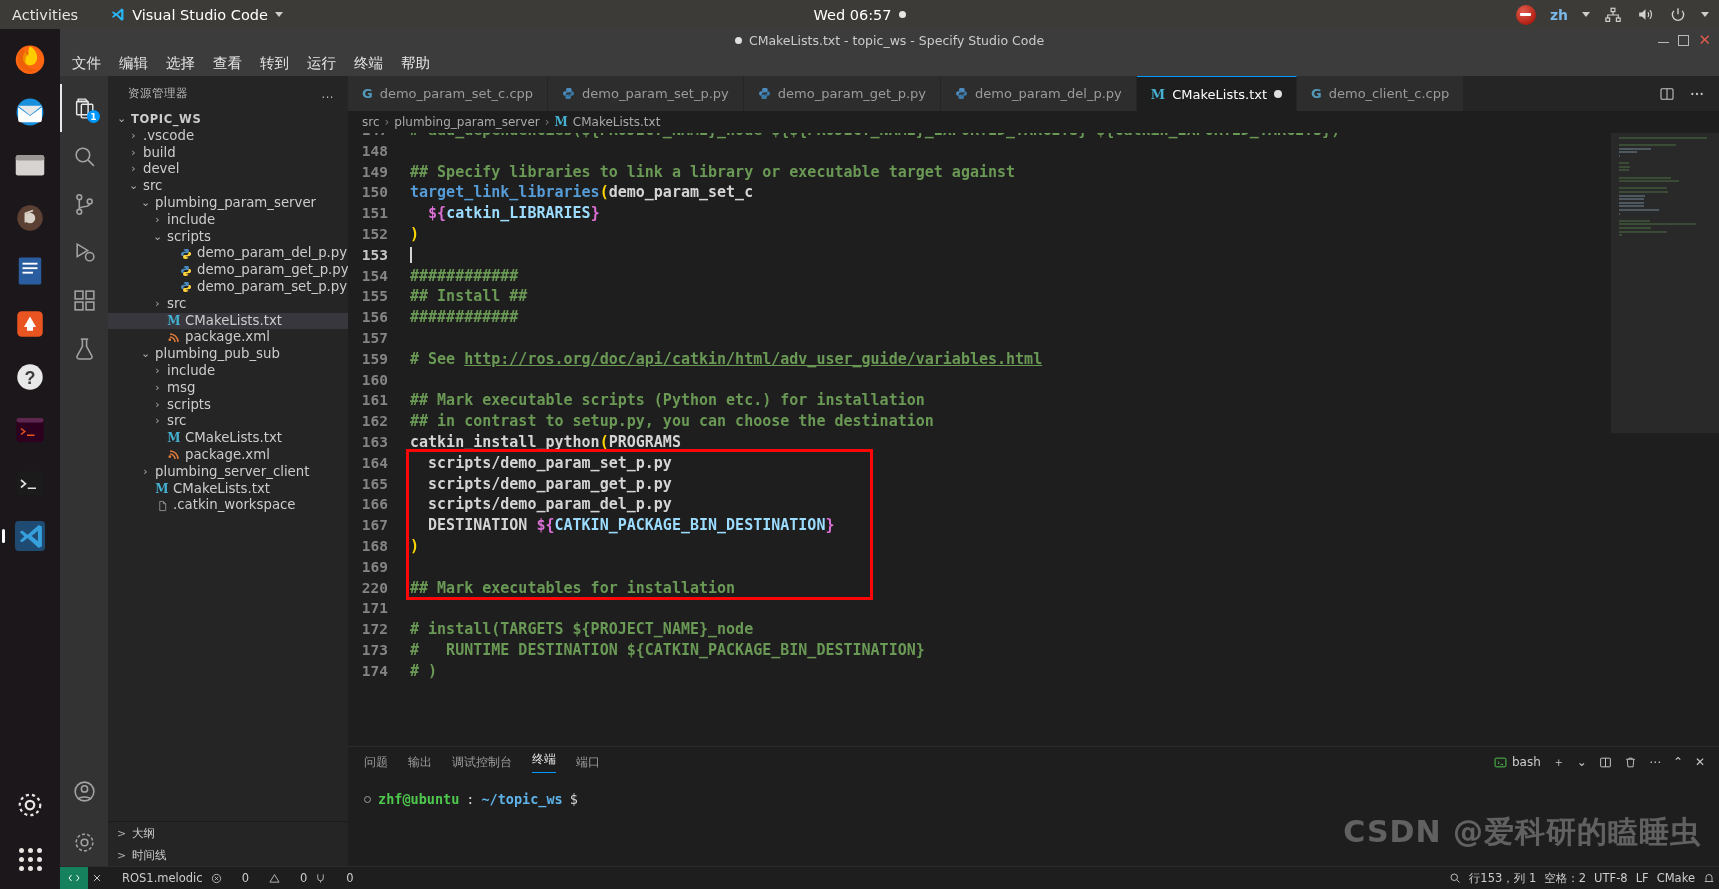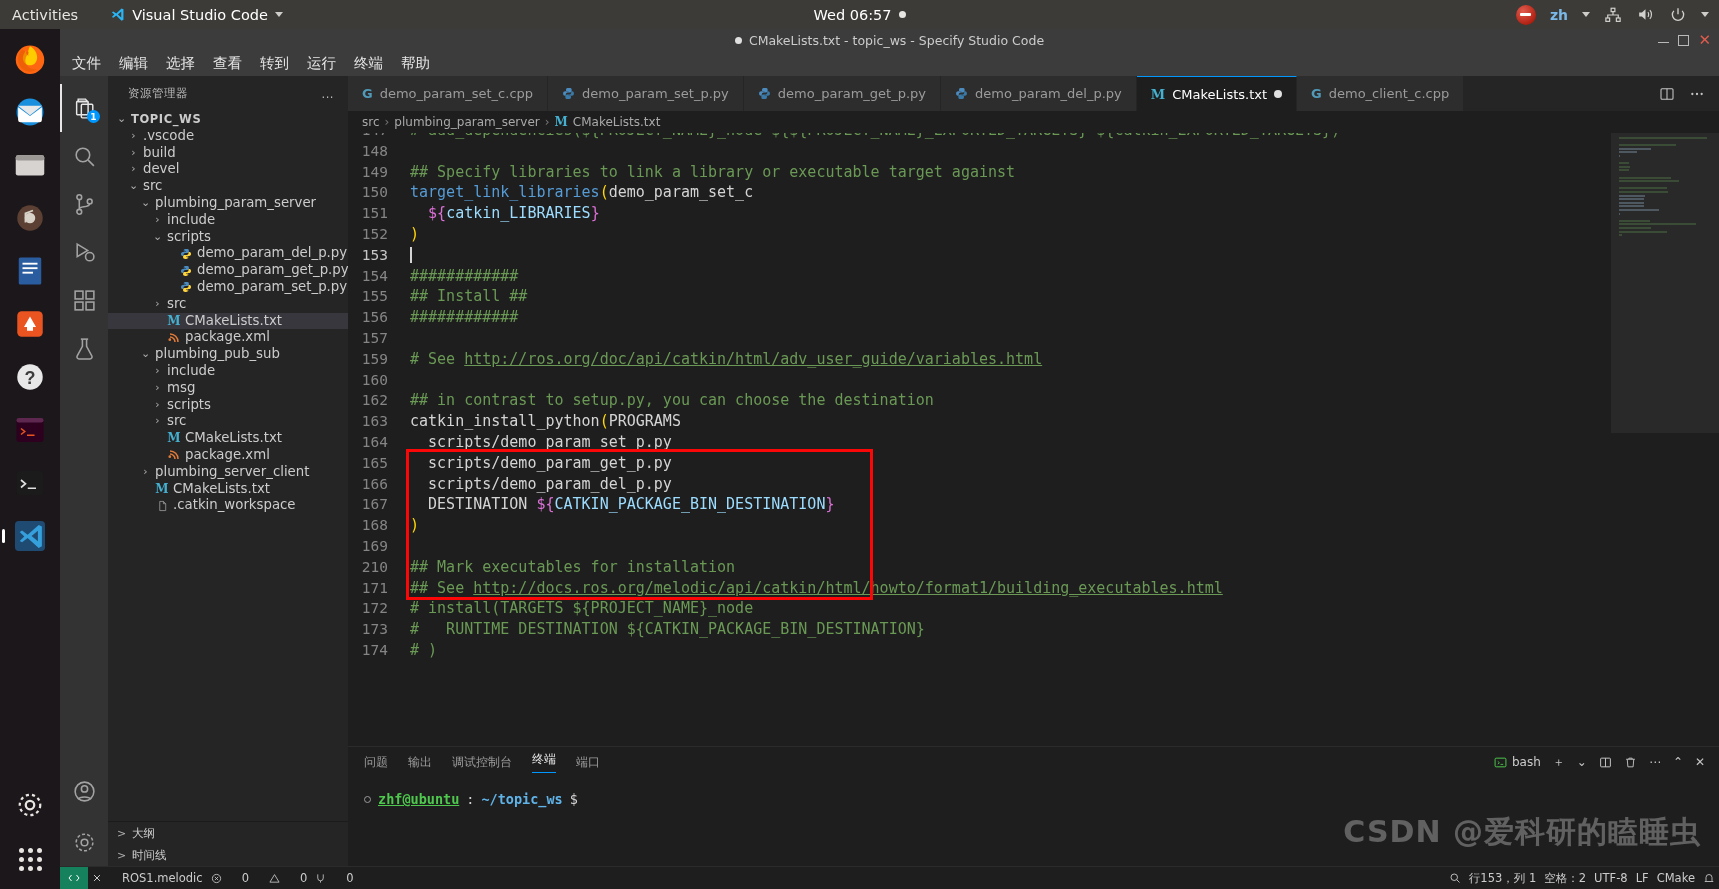--- a/index.html
+++ b/index.html
@@ -109,21 +109,21 @@
     height:22px; display:flex; align-items:center; gap:5px; padding-left:14px;
     font-size:12px; color:#a9a9a9; flex:0 0 22px;
   }
   .bc-sep { color:#777; }
 
   .editor { flex:1; position:relative; overflow:hidden; display:flex; }
   .code {
     position:relative; flex:1; font-family:"DejaVu Sans Mono", "Liberation Mono", monospace;
     font-size:15px; line-height:20.8px; padding-top:0px;
   }
-  .cl { display:flex; height:20.8px; align-items:center; white-space:pre; }
+  .cl { display:flex; height:20.8px; align-items:center; white-space:pre;font-weight:bold; }
   .ln {
     width:58px; flex:0 0 58px; text-align:right; padding-right:18px;
     color:#858585; font-size:14.5px;
   }
   .cl.cur .ln { color:#c6c6c6; }
   .ctext { padding-left:4px; }
   .cmt { color:#6a9955; }
   .lnk { color:#6a9955; text-decoration:underline; }
   .fn  { color:#569cd6; }
   .pln { color:#d4d4d4; }
@@ -142,21 +142,21 @@
 
   
   .panel { height:120px; background:#1e1e1e; border-top:1px solid #2b2b2b; flex:0 0 120px; display:flex; flex-direction:column;}
   .panel-head { height:30px; display:flex; align-items:center; padding-left:16px; gap:20px; font-size:12px; color:#9c9c9c;}
   .panel-head .ptab.active { color:#e7e7e7; border-bottom:1px solid #0098ff; padding-bottom:4px; }
   .panel-actions { margin-left:auto; display:flex; align-items:center; gap:12px; padding-right:14px; color:#c5c5c5; font-size:12px;}
   .term-sel { display:flex; align-items:center; gap:5px; color:#cccccc; font-size:12px;}
   .term-body { flex:1; padding:14px 0 0 16px; font-family:"DejaVu Sans Mono","Liberation Mono",monospace; font-size:13.5px;}
   .term-line { display:flex; align-items:center; gap:7px; }
   .term-circle { width:7px;height:7px;border-radius:50%;border:1px solid #9a9a9a;display:inline-block;}
-  .t-user { color:#4ec94e; font-weight:700;text-decoration:underline;}
+  .t-user { color:#4ec94e; font-weight:700;}
   .t-colon { color:#d4d4d4;}
   .t-path { color:#5fb3e8; font-weight:700;}
   .t-dollar { color:#d4d4d4;}
 
   
   .statusbar {
     height:23px; background:#1e1e1e; color:#cccccc; display:flex; align-items:center;
     font-size:11.5px; flex:0 0 23px; border-top:1px solid #2b2b2b;
   }
   .sb-left { display:flex; align-items:center; }
@@ -620,30 +620,31 @@
               <div class="cl"><span class="ln">150</span><span class="ctext"><span class="fn">target_link_libraries</span><span class="par">(</span><span class="pln">demo_param_set_c</span></span></div>
               <div class="cl"><span class="ln">151</span><span class="ctext"><span class="pln">  </span><span class="brc">${</span><span class="var">catkin_LIBRARIES</span><span class="brc">}</span></span></div>
               <div class="cl"><span class="ln">152</span><span class="ctext"><span class="par">)</span></span></div>
               <div class="cl cur"><span class="ln">153</span><span class="ctext"><span class="cursor-bar"></span></span></div>
               <div class="cl"><span class="ln">154</span><span class="ctext"><span class="cmt">############</span></span></div>
               <div class="cl"><span class="ln">155</span><span class="ctext"><span class="cmt">## Install ##</span></span></div>
               <div class="cl"><span class="ln">156</span><span class="ctext"><span class="cmt">############</span></span></div>
               <div class="cl"><span class="ln">157</span><span class="ctext"></span></div>
               <div class="cl"><span class="ln">159</span><span class="ctext"><span class="cmt"># See </span><span class="lnk">http://ros.org/doc/api/catkin/html/adv_user_guide/variables.html</span></span></div>
               <div class="cl"><span class="ln">160</span><span class="ctext"></span></div>
+              <div class="cl"><span class="ln">161</span><span class="ctext"><span class="cmt">## Mark executable scripts (Python etc.) for installation</span></span></div>
               <div class="cl"><span class="ln">162</span><span class="ctext"><span class="cmt">## in contrast to setup.py, you can choose the destination</span></span></div>
               <div class="cl"><span class="ln">163</span><span class="ctext"><span class="pln">catkin_install_python</span><span class="par">(</span><span class="pln">PROGRAMS</span></span></div>
               <div class="cl"><span class="ln">164</span><span class="ctext"><span class="pln">  scripts/demo_param_set_p.py</span></span></div>
               <div class="cl"><span class="ln">165</span><span class="ctext"><span class="pln">  scripts/demo_param_get_p.py</span></span></div>
               <div class="cl"><span class="ln">166</span><span class="ctext"><span class="pln">  scripts/demo_param_del_p.py</span></span></div>
               <div class="cl"><span class="ln">167</span><span class="ctext"><span class="pln">  DESTINATION </span><span class="brc">${</span><span class="var">CATKIN_PACKAGE_BIN_DESTINATION</span><span class="brc">}</span></span></div>
               <div class="cl"><span class="ln">168</span><span class="ctext"><span class="par">)</span></span></div>
               <div class="cl"><span class="ln">169</span><span class="ctext"></span></div>
-              <div class="cl"><span class="ln">210</span><span class="ctext"><span class="cmt">## Mark executables for installation</span></span></div>
-              <div class="cl"><span class="ln">171</span><span class="ctext"><span class="cmt">## See </span><span class="lnk">http://docs.ros.org/melodic/api/catkin/html/howto/format1/building_executables.html</span></span></div>
+              <div class="cl"><span class="ln">220</span><span class="ctext"><span class="cmt">## Mark executables for installation</span></span></div>
+              <div class="cl"><span class="ln">171</span></div>
               <div class="cl"><span class="ln">172</span><span class="ctext"><span class="cmt"># install(TARGETS ${PROJECT_NAME}_node</span></span></div>
               <div class="cl"><span class="ln">173</span><span class="ctext"><span class="cmt">#   RUNTIME DESTINATION ${CATKIN_PACKAGE_BIN_DESTINATION}</span></span></div>
               <div class="cl"><span class="ln">174</span><span class="ctext"><span class="cmt"># )</span></span></div>
             </div>
           <div class="minimap" id="minimap">
               <div class="mm-slider" style="top: 0px; height: 300px;"></div>
               <div class="mm-line" style="top: 4px; left: 8px; width: 87.55px; background: rgb(75, 106, 66);"></div>
               <div class="mm-line" style="top: 11.2px; left: 8px; width: 56.95px; background: rgb(75, 106, 66);"></div>
               <div class="mm-line" style="top: 14.8px; left: 8px; width: 32.3px; background: rgb(109, 127, 142);"></div>
               <div class="mm-line" style="top: 18.4px; left: 8px; width: 17.85px; background: rgb(109, 127, 142);"></div>

